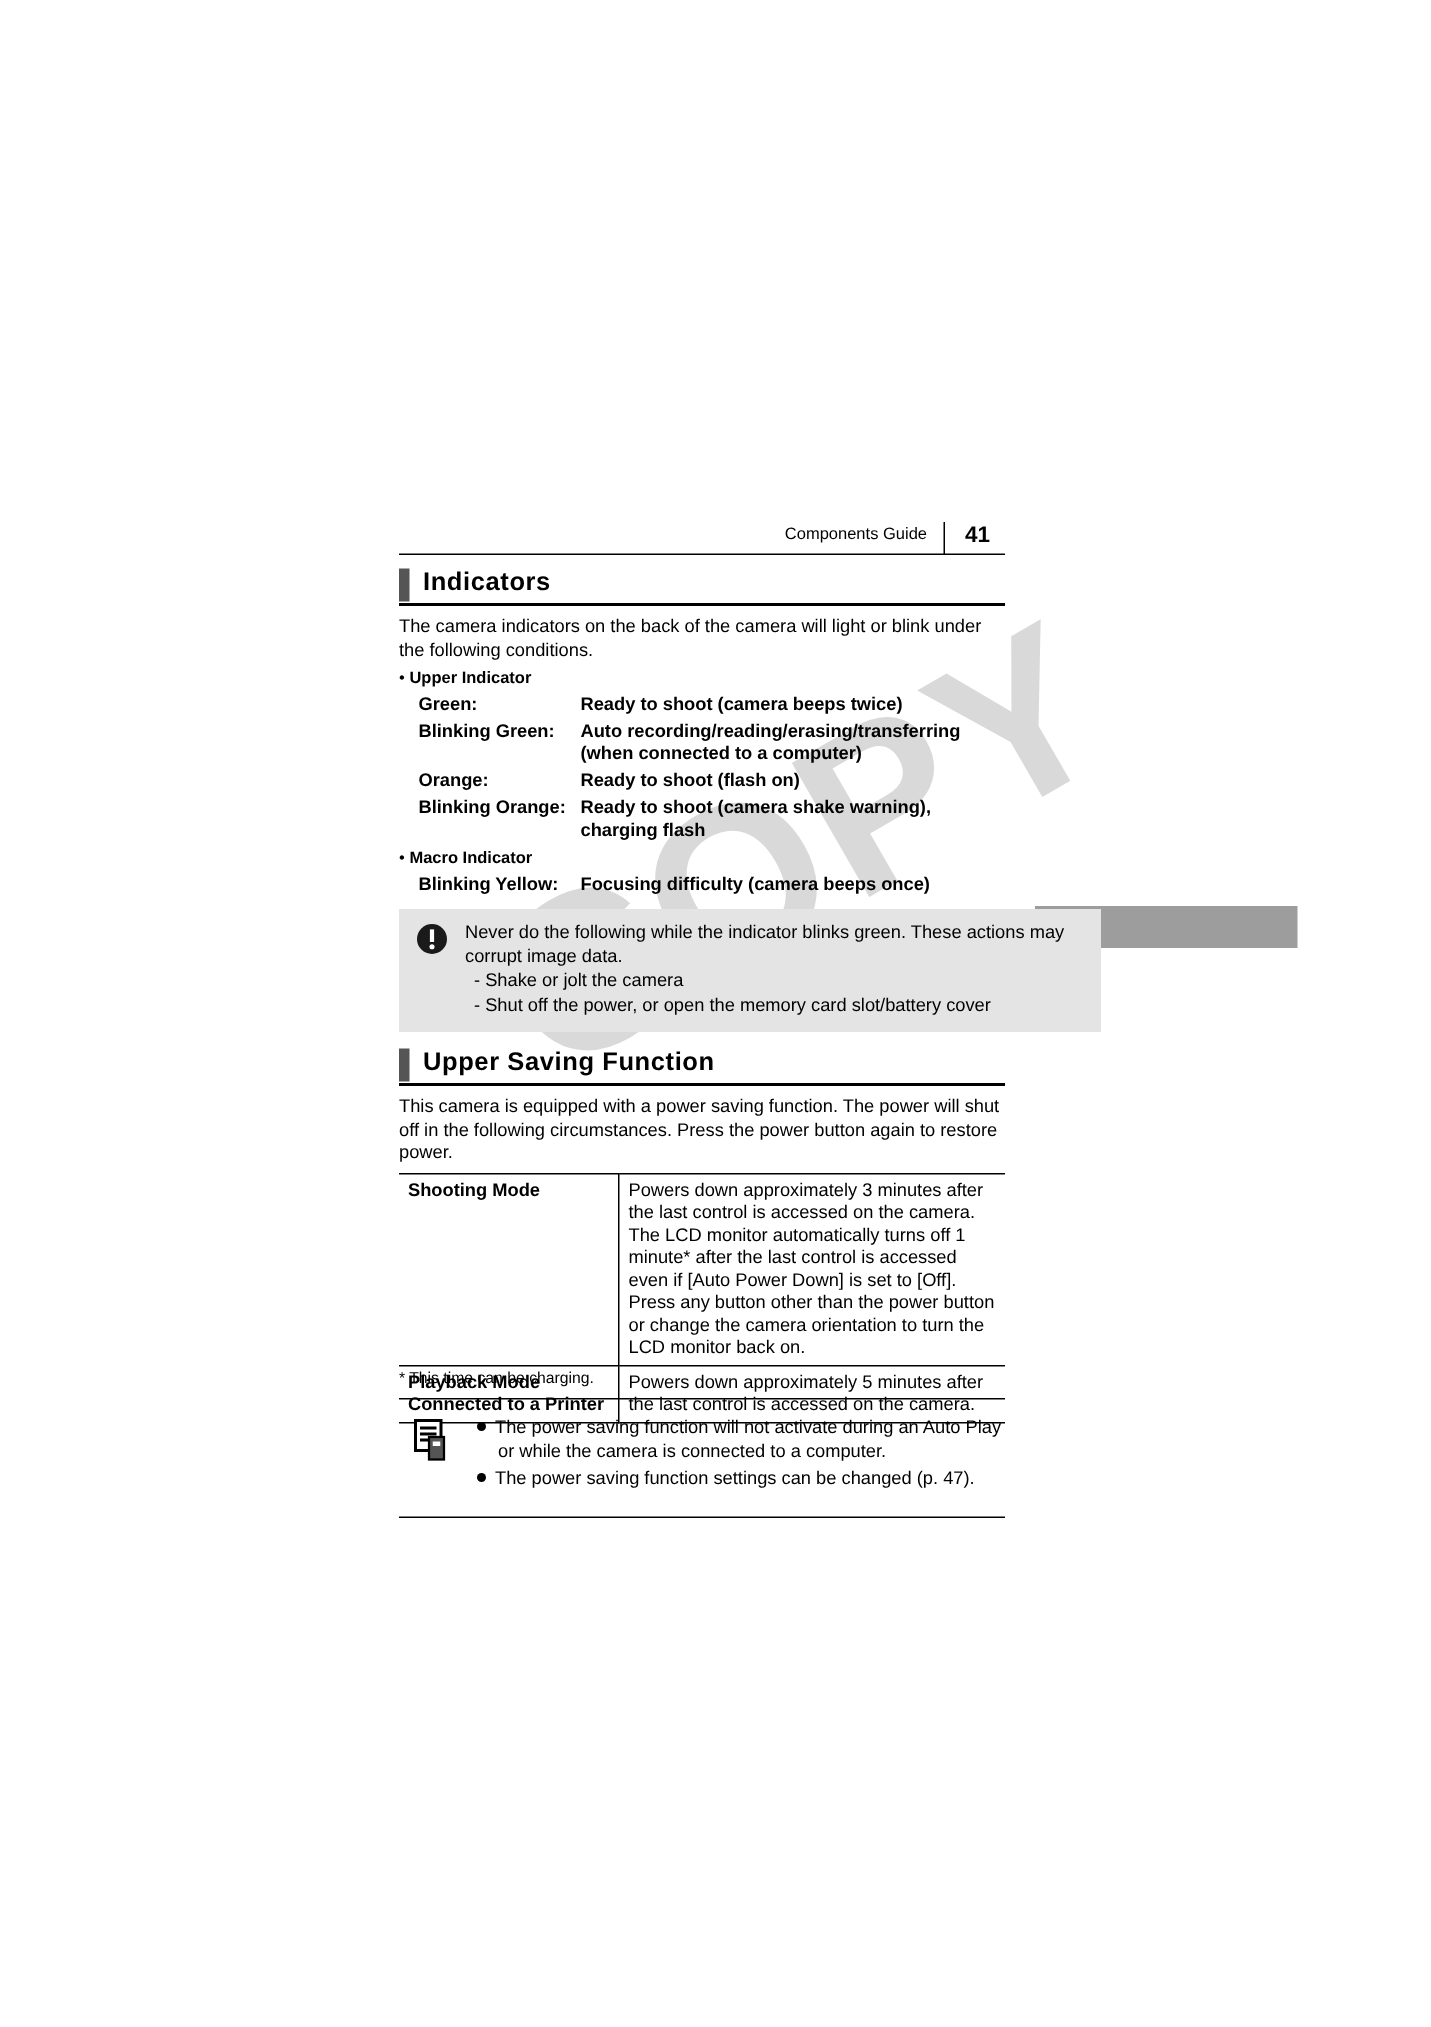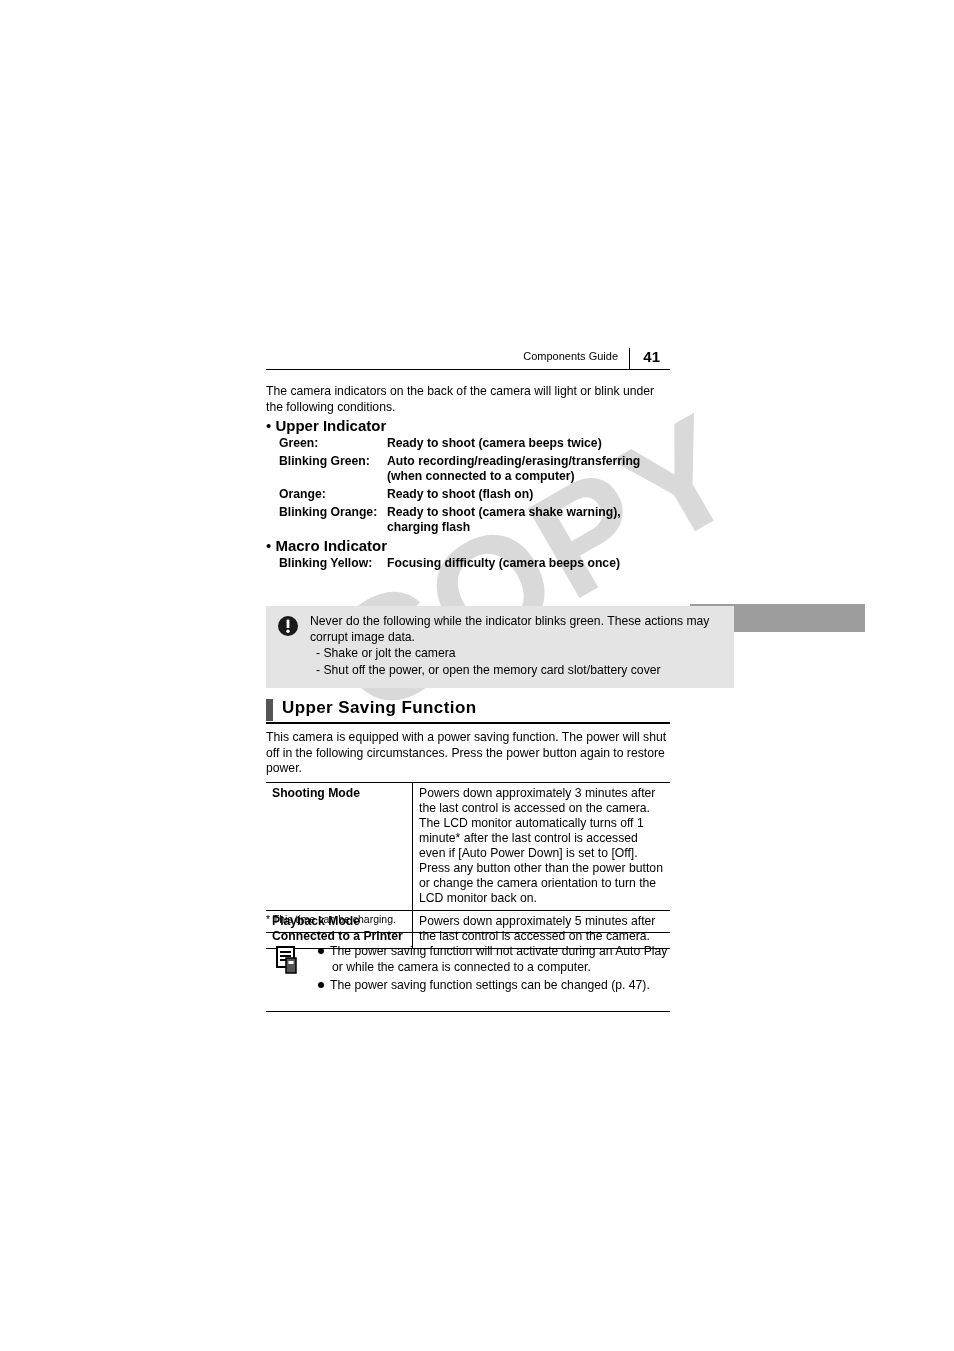--- a/index.html
+++ b/index.html
@@ -105,21 +105,21 @@
     height: 2px;
     background: #000;
   }
 
   .body-text {
     font-size: 12.2px;
     line-height: 15.5px;
   }
 
   .bullet-head {
-    font-size: 15px;
+    font-size: 11px;
     line-height: 16px;
     margin-top: 3px;
   }
   .bullet-head b { font-weight: bold; }
 
   .deflist {
     margin-top: 2px;
     width: 404px;
   }
   .defrow {
@@ -264,20 +264,25 @@
   <div class="side-tab"></div>
 
   <div class="header">
     <div class="header-text">Components Guide</div>
     <div class="header-vrule"></div>
     <div class="page-number">41</div>
     <div class="header-rule"></div>
   </div>
 
   <div class="section" style="top:378px;">
+    <div class="sec-bar">
+      <span class="tick"></span>
+      <span class="title">Indicators</span>
+      <span class="rule"></span>
+    </div>
     <div class="body-text" style="margin-top:6px;">The camera indicators on the back of the camera will light or blink under the following conditions.</div>
 
     <div class="bullet-head">
       • <b>Upper Indicator</b>
     </div>
     <div class="deflist">
       <div class="defrow">
         <div class="defterm">Green:</div>
         <div class="defdesc">Ready to shoot (camera beeps twice)</div>
       </div>

